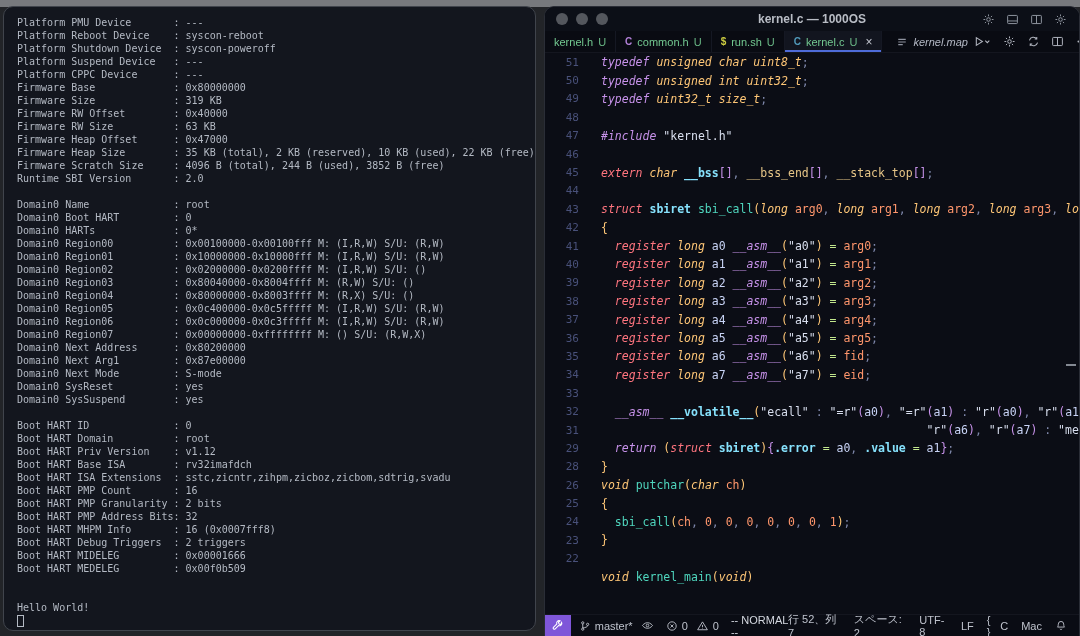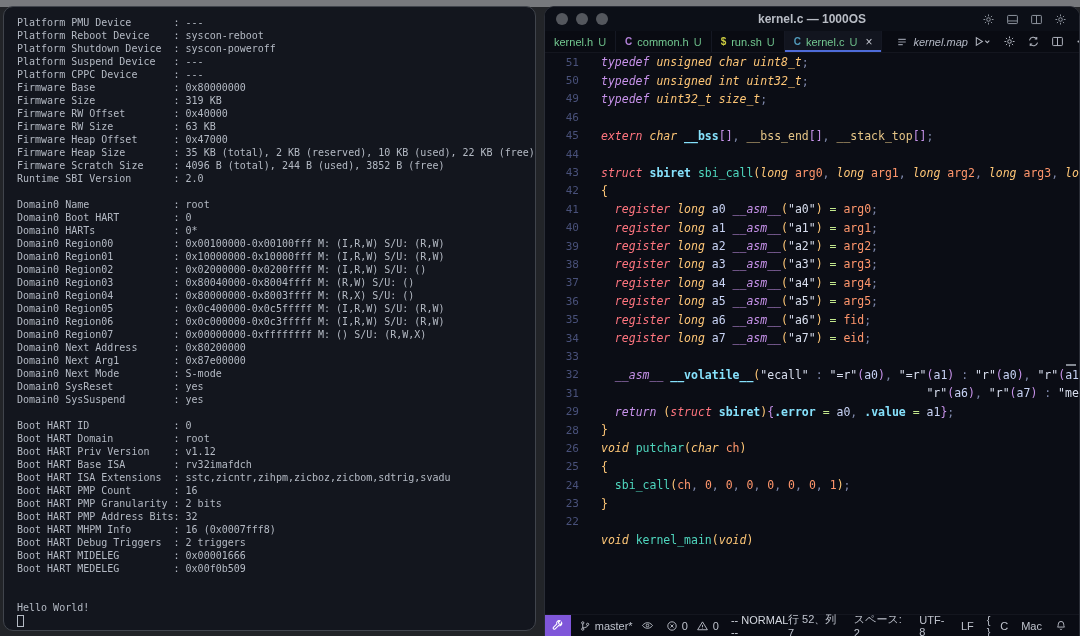--- a/index.html
+++ b/index.html
@@ -167,20 +167,22 @@
             <circle cx="12.5" cy="8" r="1.1"></circle>
           </svg>
         </span>
     </div>
   </div>
 
   <div class="code-area">
       <div class="code-row"><span class="gutter">51</span><span class="code-text"><span class="tk kwp" style="color: rgb(199, 146, 234);">typedef </span><span class="tk ty" style="color: rgb(255, 199, 119);">unsigned char </span><span class="tk ty" style="color: rgb(255, 199, 119);">uint8_t</span><span class="tk g" style="color: rgb(127, 136, 171);">;</span></span></div>
       <div class="code-row"><span class="gutter">50</span><span class="code-text"><span class="tk kwp" style="color: rgb(199, 146, 234);">typedef </span><span class="tk ty" style="color: rgb(255, 199, 119);">unsigned int </span><span class="tk ty" style="color: rgb(255, 199, 119);">uint32_t</span><span class="tk g" style="color: rgb(127, 136, 171);">;</span></span></div>
       <div class="code-row"><span class="gutter">49</span><span class="code-text"><span class="tk kwp" style="color: rgb(199, 146, 234);">typedef </span><span class="tk ty" style="color: rgb(255, 199, 119);">uint32_t </span><span class="tk ty" style="color: rgb(255, 199, 119);">size_t</span><span class="tk g" style="color: rgb(127, 136, 171);">;</span></span></div>
+      <div class="code-row"><span class="gutter">48</span><span class="code-text"></span></div>
+      <div class="code-row"><span class="gutter">47</span><span class="code-text"><span class="tk kwp" style="color: rgb(199, 146, 234);">#include </span><span class="tk s" style="color: rgb(217, 223, 239);">"kernel.h"</span></span></div>
       <div class="code-row"><span class="gutter">46</span><span class="code-text"></span></div>
       <div class="code-row"><span class="gutter">45</span><span class="code-text"><span class="tk kwr" style="color: rgb(255, 117, 127);">extern </span><span class="tk ty" style="color: rgb(255, 199, 119);">char </span><span class="tk cy" style="color: rgb(134, 225, 252);">__bss</span><span class="tk b2" style="color: rgb(199, 146, 234);">[]</span><span class="tk g" style="color: rgb(127, 136, 171);">, </span><span class="tk tan" style="color: rgb(230, 197, 135);">__bss_end</span><span class="tk b2" style="color: rgb(199, 146, 234);">[]</span><span class="tk g" style="color: rgb(127, 136, 171);">, </span><span class="tk tan" style="color: rgb(230, 197, 135);">__stack_top</span><span class="tk b2" style="color: rgb(199, 146, 234);">[]</span><span class="tk g" style="color: rgb(127, 136, 171);">;</span></span></div>
       <div class="code-row"><span class="gutter">44</span><span class="code-text"></span></div>
       <div class="code-row"><span class="gutter">43</span><span class="code-text"><span class="tk kwr" style="color: rgb(255, 117, 127);">struct </span><span class="tk cy" style="color: rgb(134, 225, 252);">sbiret </span><span class="tk fn" style="color: rgb(79, 214, 190);">sbi_call</span><span class="tk b1" style="color: rgb(255, 199, 119);">(</span><span class="tk ty" style="color: rgb(255, 199, 119);">long </span><span class="tk o" style="color: rgb(255, 150, 108);">arg0</span><span class="tk g" style="color: rgb(127, 136, 171);">, </span><span class="tk ty" style="color: rgb(255, 199, 119);">long </span><span class="tk o" style="color: rgb(255, 150, 108);">arg1</span><span class="tk g" style="color: rgb(127, 136, 171);">, </span><span class="tk ty" style="color: rgb(255, 199, 119);">long </span><span class="tk o" style="color: rgb(255, 150, 108);">arg2</span><span class="tk g" style="color: rgb(127, 136, 171);">, </span><span class="tk ty" style="color: rgb(255, 199, 119);">long </span><span class="tk o" style="color: rgb(255, 150, 108);">arg3</span><span class="tk g" style="color: rgb(127, 136, 171);">, </span><span class="tk ty" style="color: rgb(255, 199, 119);">long </span></span></div>
       <div class="code-row"><span class="gutter">42</span><span class="code-text"><span class="tk b1" style="color: rgb(255, 199, 119);">{</span></span></div>
       <div class="code-row"><span class="gutter">41</span><span class="code-text"><span class="tk g" style="color: rgb(127, 136, 171);">  </span><span class="tk kwr" style="color: rgb(255, 117, 127);">register </span><span class="tk ty" style="color: rgb(255, 199, 119);">long </span><span class="tk w" style="color: rgb(200, 211, 245);">a0 </span><span class="tk kwp" style="color: rgb(199, 146, 234);">__asm__</span><span class="tk b1" style="color: rgb(255, 199, 119);">(</span><span class="tk s" style="color: rgb(217, 223, 239);">"a0"</span><span class="tk b1" style="color: rgb(255, 199, 119);">)</span><span class="tk eq" style="color: rgb(195, 232, 141);"> = </span><span class="tk o" style="color: rgb(255, 150, 108);">arg0</span><span class="tk g" style="color: rgb(127, 136, 171);">;</span></span></div>
       <div class="code-row"><span class="gutter">40</span><span class="code-text"><span class="tk g" style="color: rgb(127, 136, 171);">  </span><span class="tk kwr" style="color: rgb(255, 117, 127);">register </span><span class="tk ty" style="color: rgb(255, 199, 119);">long </span><span class="tk w" style="color: rgb(200, 211, 245);">a1 </span><span class="tk kwp" style="color: rgb(199, 146, 234);">__asm__</span><span class="tk b1" style="color: rgb(255, 199, 119);">(</span><span class="tk s" style="color: rgb(217, 223, 239);">"a1"</span><span class="tk b1" style="color: rgb(255, 199, 119);">)</span><span class="tk eq" style="color: rgb(195, 232, 141);"> = </span><span class="tk o" style="color: rgb(255, 150, 108);">arg1</span><span class="tk g" style="color: rgb(127, 136, 171);">;</span></span></div>
       <div class="code-row"><span class="gutter">39</span><span class="code-text"><span class="tk g" style="color: rgb(127, 136, 171);">  </span><span class="tk kwr" style="color: rgb(255, 117, 127);">register </span><span class="tk ty" style="color: rgb(255, 199, 119);">long </span><span class="tk w" style="color: rgb(200, 211, 245);">a2 </span><span class="tk kwp" style="color: rgb(199, 146, 234);">__asm__</span><span class="tk b1" style="color: rgb(255, 199, 119);">(</span><span class="tk s" style="color: rgb(217, 223, 239);">"a2"</span><span class="tk b1" style="color: rgb(255, 199, 119);">)</span><span class="tk eq" style="color: rgb(195, 232, 141);"> = </span><span class="tk o" style="color: rgb(255, 150, 108);">arg2</span><span class="tk g" style="color: rgb(127, 136, 171);">;</span></span></div>
       <div class="code-row"><span class="gutter">38</span><span class="code-text"><span class="tk g" style="color: rgb(127, 136, 171);">  </span><span class="tk kwr" style="color: rgb(255, 117, 127);">register </span><span class="tk ty" style="color: rgb(255, 199, 119);">long </span><span class="tk w" style="color: rgb(200, 211, 245);">a3 </span><span class="tk kwp" style="color: rgb(199, 146, 234);">__asm__</span><span class="tk b1" style="color: rgb(255, 199, 119);">(</span><span class="tk s" style="color: rgb(217, 223, 239);">"a3"</span><span class="tk b1" style="color: rgb(255, 199, 119);">)</span><span class="tk eq" style="color: rgb(195, 232, 141);"> = </span><span class="tk o" style="color: rgb(255, 150, 108);">arg3</span><span class="tk g" style="color: rgb(127, 136, 171);">;</span></span></div>
       <div class="code-row"><span class="gutter">37</span><span class="code-text"><span class="tk g" style="color: rgb(127, 136, 171);">  </span><span class="tk kwr" style="color: rgb(255, 117, 127);">register </span><span class="tk ty" style="color: rgb(255, 199, 119);">long </span><span class="tk w" style="color: rgb(200, 211, 245);">a4 </span><span class="tk kwp" style="color: rgb(199, 146, 234);">__asm__</span><span class="tk b1" style="color: rgb(255, 199, 119);">(</span><span class="tk s" style="color: rgb(217, 223, 239);">"a4"</span><span class="tk b1" style="color: rgb(255, 199, 119);">)</span><span class="tk eq" style="color: rgb(195, 232, 141);"> = </span><span class="tk o" style="color: rgb(255, 150, 108);">arg4</span><span class="tk g" style="color: rgb(127, 136, 171);">;</span></span></div>

